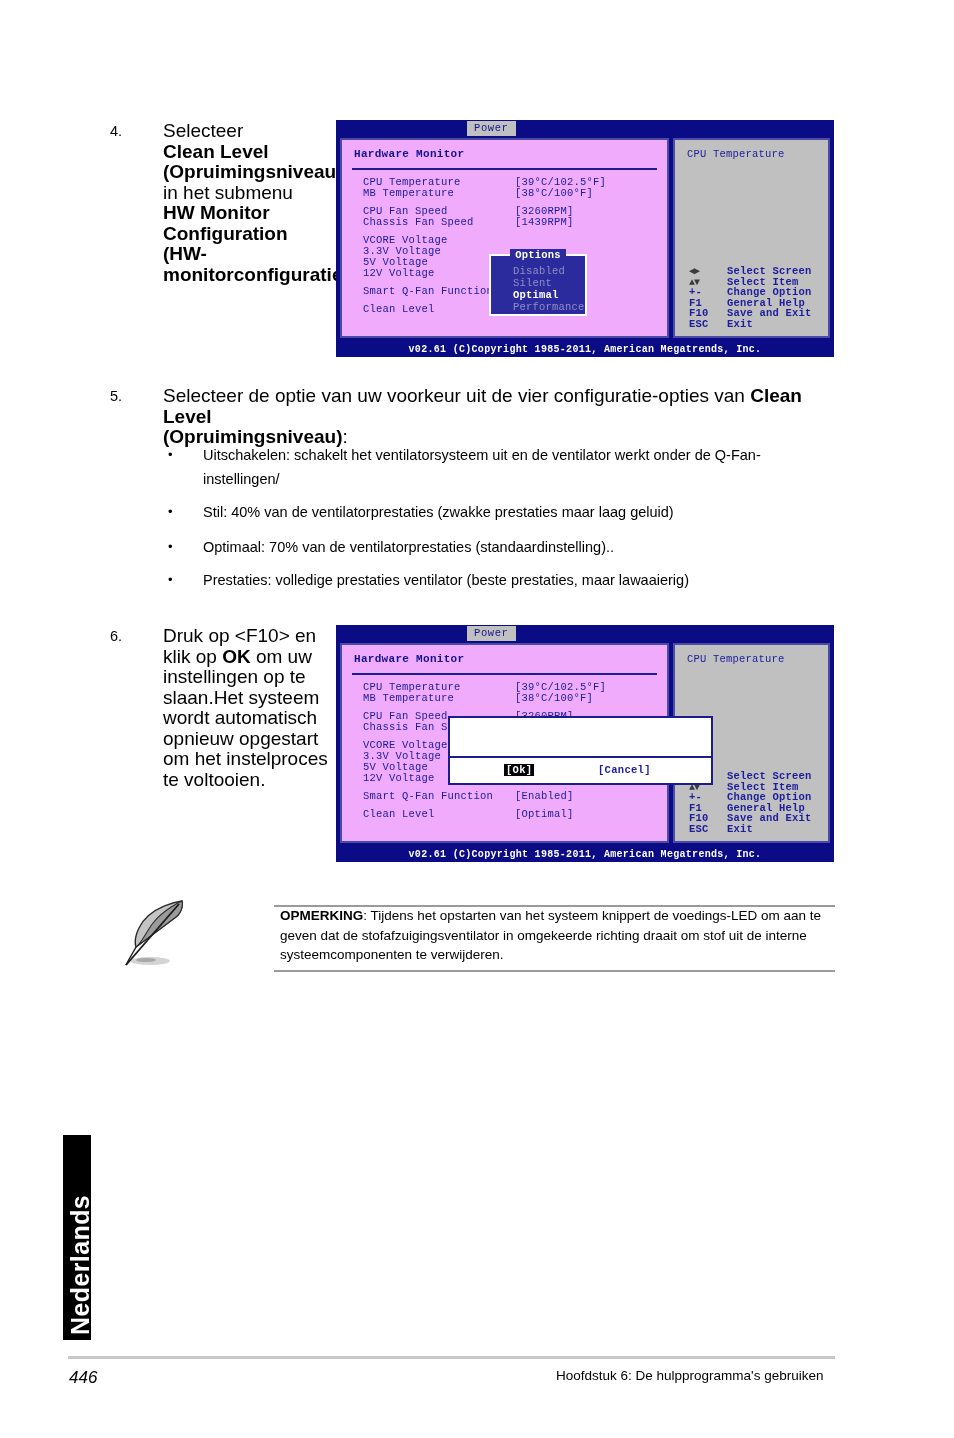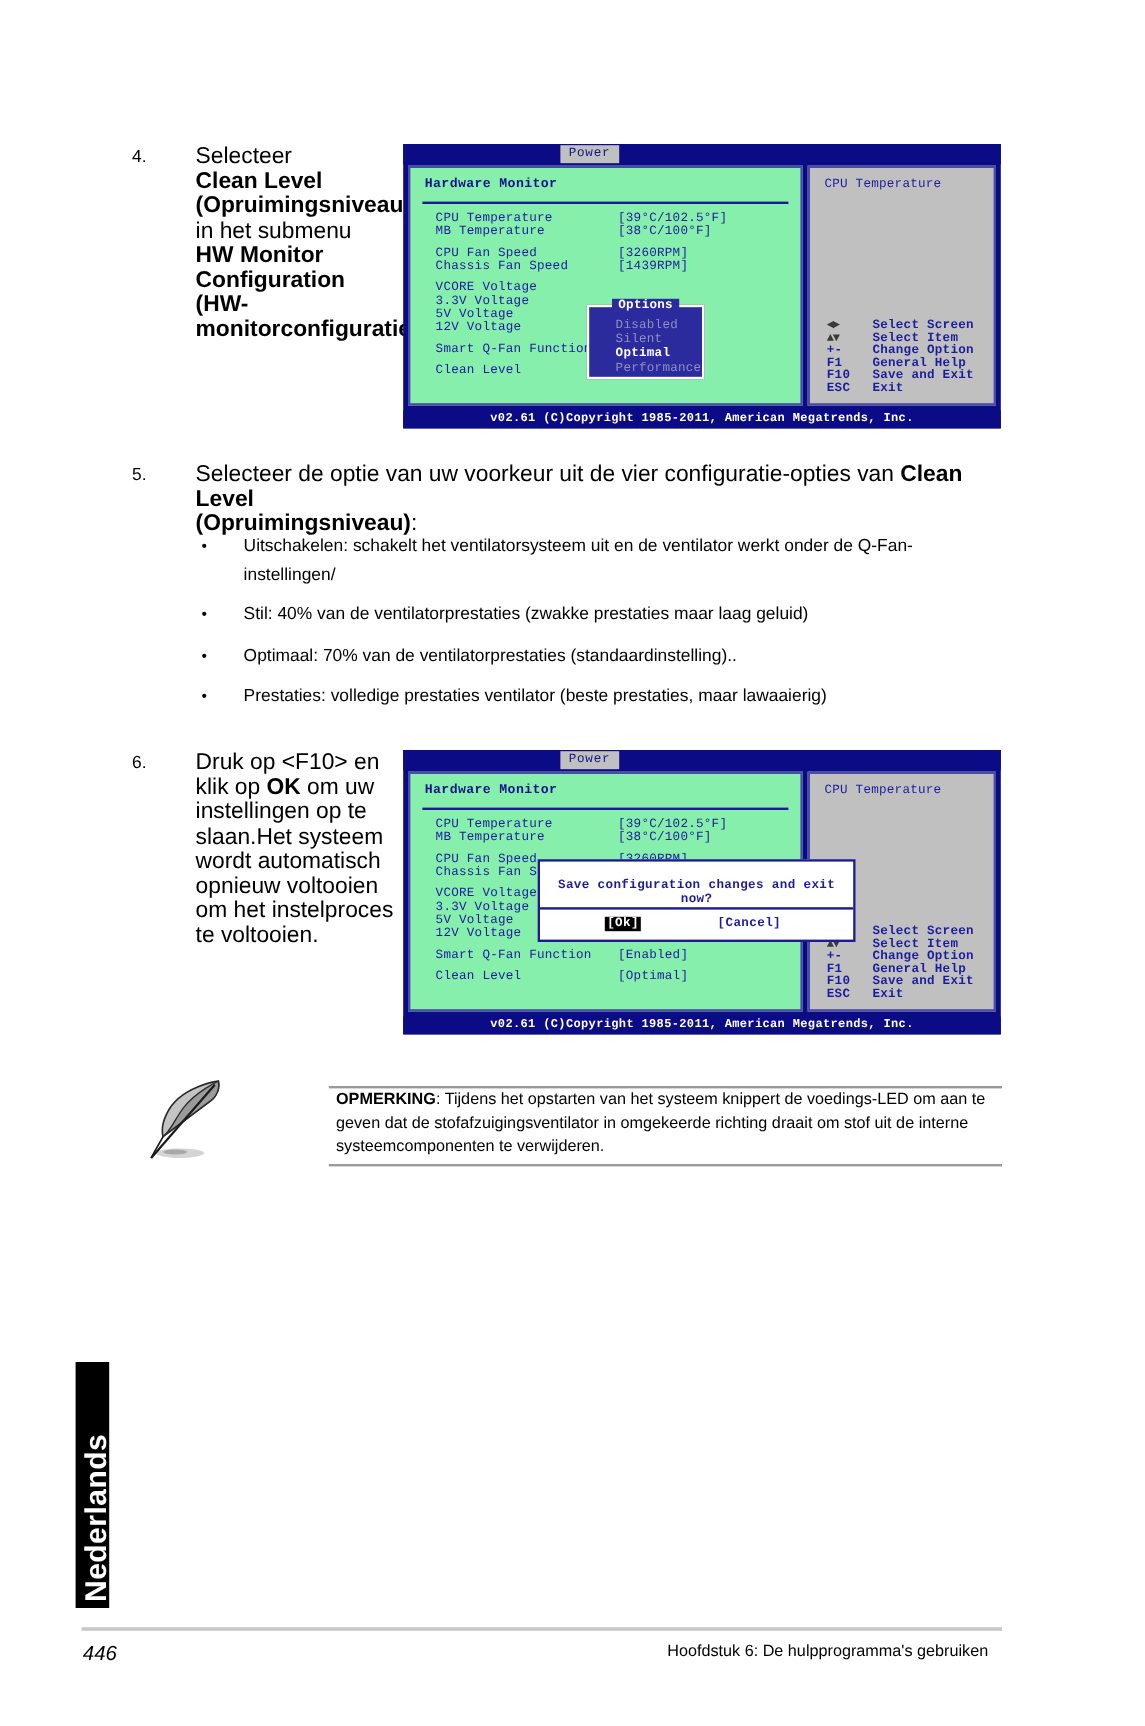--- a/index.html
+++ b/index.html
@@ -69,21 +69,21 @@
     position: absolute;
     left: 4px;
     right: 4px;
     top: 18px;
     bottom: 19px;
     display: flex;
     gap: 4px;
   }
   .bios-main {
     position: relative;
-    background: #86efac;
+    background: #f0abfc;
     border: 2px solid #4b4ba6;
     box-sizing: border-box;
     flex: 0 0 auto;
   }
   .bios-side {
     position: relative;
     background: #c0c0c0;
     border: 2px solid #4b4ba6;
     box-sizing: border-box;
     flex: 1 1 auto;
@@ -376,21 +376,21 @@
     <div class="bullet-row" style="left: 203px; top: 568px; width: 632px;">Prestaties: volledige prestaties ventilator (beste prestaties, maar lawaaierig)</div>
   </div>
 
 <div class="step-num" style="left:110px; top:626px;">6.</div>
 <div class="step" style="left:163px; top:626px; width:172px;">
   <div>Druk op &lt;F10&gt; en</div>
   <div><span>klik op </span><span class="b">OK</span><span> om uw</span></div>
   <div>instellingen op te</div>
   <div>slaan.Het systeem</div>
   <div>wordt automatisch</div>
-  <div>opnieuw voltooien</div>
+  <div>opnieuw opgestart</div>
   <div>om het instelproces</div>
   <div>te voltooien.</div>
 </div>
 
 <div class="bios" style="left:336px; top:625px; width:498px; height:237px;">
   <div class="bios-topbar"></div>
   <div class="bios-tab" style="left:131px;">Power</div>
 
   <div class="bios-body">
     <div class="bios-main" style="width:329px;">
@@ -417,21 +417,20 @@
           <div class="legend-row"><span class="legend-glyph">▲▼</span><span class="legend-txt">Select Item</span></div>
           <div class="legend-row"><span class="legend-key">+-</span><span class="legend-txt">Change Option</span></div>
           <div class="legend-row"><span class="legend-key">F1</span><span class="legend-txt">General Help</span></div>
           <div class="legend-row"><span class="legend-key">F10</span><span class="legend-txt">Save and Exit</span></div>
           <div class="legend-row"><span class="legend-key">ESC</span><span class="legend-txt">Exit</span></div>
         </div>
     </div>
   </div>
 
   <div class="dlg" style="left:112px; top:91px; width:265px; height:69px;">
-    <div class="dlg-msg">Save configuration changes and exit now?</div>
     <div class="dlg-sep"></div>
     <div class="dlg-btns">
       <span class="dlg-ok">[Ok]</span>
       <span class="dlg-cancel">[Cancel]</span>
     </div>
   </div>
 
   <div class="bios-bottombar">v02.61 (C)Copyright 1985-2011, American Megatrends, Inc.</div>
 </div>
 

